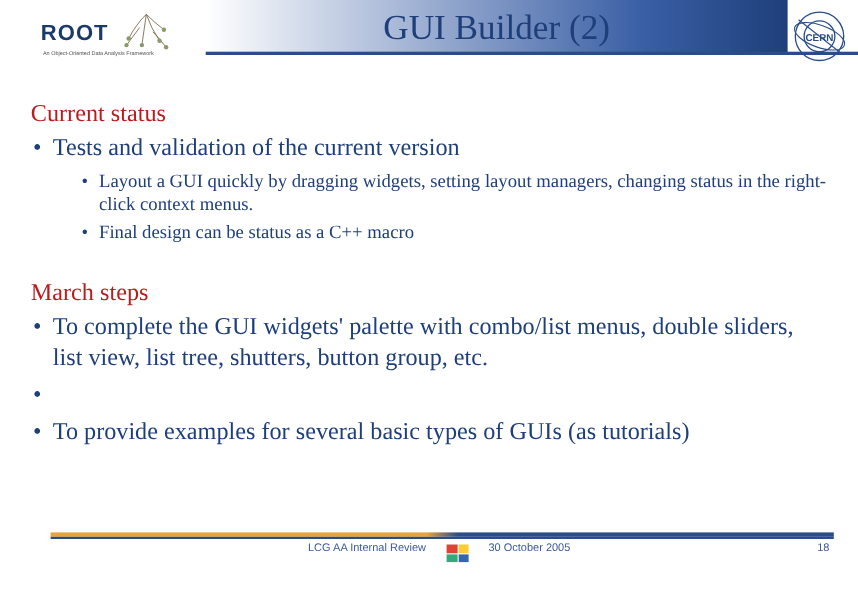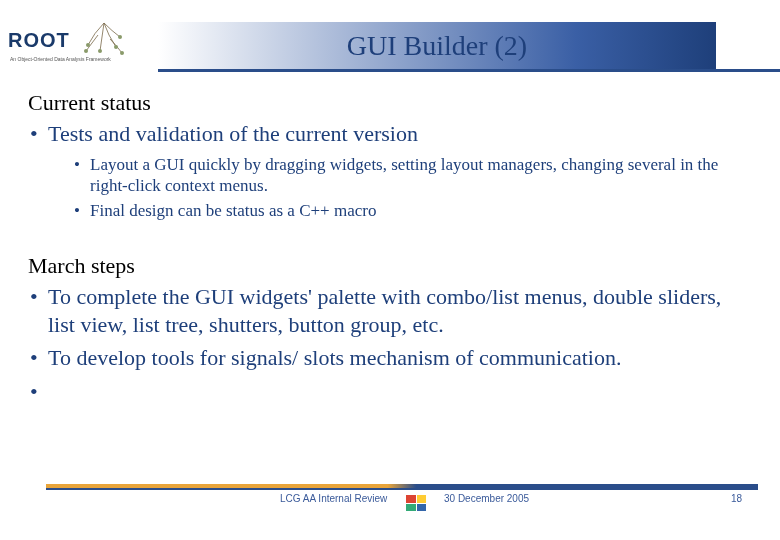--- a/index.html
+++ b/index.html
@@ -6,23 +6,24 @@
   body {
     width: 780px;
     height: 540px;
     background: #ffffff;
     font-family: Georgia, 'Times New Roman', serif;
     position: relative;
     overflow: hidden;
   }
   .header {
     display: flex;
-    align-items: flex-end;
+    align-items: flex-start;
     height: 70px;
     position: relative;
+    padding-left: 29px;
   }
   .root-logo {
     width: 150px;
     height: 60px;
     margin-left: 8px;
     display: flex;
     align-items: center;
     position: relative;
   }
   .root-text {
@@ -50,21 +51,21 @@
     flex: 1;
     height: 48px;
     background: linear-gradient(to right, #ffffff 0%, #3a5fa5 75%, #1e3f7a 100%);
     display: flex;
     align-items: center;
     justify-content: center;
     position: relative;
     margin-right: 64px;
   }
   .title {
-    font-size: 28px;
+    font-size: 32px;
     color: #1e3f7a;
     font-family: Georgia, serif;
   }
   .title-underline {
     position: absolute;
     bottom: -2px;
     left: 0;
     right: -64px;
     height: 3px;
     background: #2a4d8a;
@@ -76,21 +77,21 @@
     width: 54px;
     height: 54px;
   }
   .content {
     padding: 20px 28px 10px 28px;
     color: #1e3f7a;
   }
   .section-head {
     font-size: 22px;
     margin-bottom: 4px;
-    color: #000000;
+    color: #b91c1c;
   }
   .bullet-l1 {
     font-size: 22px;
     margin-left: 2px;
     margin-bottom: 6px;
     display: flex;
     align-items: flex-start;
     line-height: 1.25;
   }
   .bullet-l1 .dot {
@@ -165,21 +166,21 @@
   .footer-icon div:nth-child(1){background:#d43;}
   .footer-icon div:nth-child(2){background:#fc3;}
   .footer-icon div:nth-child(3){background:#3a7;}
   .footer-icon div:nth-child(4){background:#36a;}
   .footer-date {
     position: absolute;
     left: 420px;
   }
   .footer-page {
     position: absolute;
-    right: 38px;
+    right: 26px;
   }
 </style>
 </head>
 <body>
 
 <div class="header">
   <div class="root-logo">
     <div>
       <div class="root-text">ROOT</div>
       <div class="root-sub">An Object-Oriented Data Analysis Framework</div>
@@ -193,59 +194,68 @@
         <circle cx="46" cy="22" r="2" fill="#8a9a6a"></circle>
         <circle cx="12" cy="36" r="2" fill="#8a9a6a"></circle>
         <circle cx="48" cy="38" r="2" fill="#8a9a6a"></circle>
       </svg>
     </div>
   </div>
   <div class="title-bar">
     <div class="title">GUI Builder (2)</div>
     <div class="title-underline"></div>
   </div>
+  <div class="cern-logo">
+    <svg viewBox="0 0 54 54" width="54" height="54">
+      <circle cx="27" cy="27" r="22" fill="none" stroke="#2a4d8a" stroke-width="1.2"></circle>
+      <circle cx="27" cy="27" r="14" fill="none" stroke="#2a4d8a" stroke-width="1.2"></circle>
+      <ellipse cx="27" cy="27" rx="24" ry="10" fill="none" stroke="#2a4d8a" stroke-width="1" transform="rotate(20 27 27)"></ellipse>
+      <line x1="8" y1="12" x2="46" y2="42" stroke="#2a4d8a" stroke-width="1"></line>
+      <text x="27" y="31" text-anchor="middle" font-family="Arial" font-size="9" fill="#2a4d8a" font-weight="bold">CERN</text>
+    </svg>
+  </div>
 </div>
 
 <div class="content">
   <div class="section-head">Current status</div>
   <div class="bullet-l1">
     <span class="dot">•</span>
     <span>Tests and validation of the current version</span>
   </div>
   <div class="bullet-l2">
     <span class="dot">•</span>
-    <span>Layout a GUI quickly by dragging widgets, setting layout managers, changing several in the right-click context menus.</span>
+    <span>Layout a GUI quickly by dragging widgets, setting layout managers, changing status in the right-click context menus.</span>
   </div>
   <div class="bullet-l2">
     <span class="dot">•</span>
     <span>Final design can be status as a C++ macro</span>
   </div>
 
   <div class="spacer"></div>
 
   <div class="section-head">March steps</div>
   <div class="bullet-l1">
     <span class="dot">•</span>
     <span>To complete the GUI widgets' palette with combo/list menus, double sliders, list view, list tree, shutters, button group, etc.</span>
   </div>
   <div class="bullet-l1">
     <span class="dot">•</span>
-    <span>To develop tools for signals/ slots mechanism of communication.</span>
-  </div>
-  <div class="bullet-l1">
-    <span class="dot">•</span>
+  </div>
+  <div class="bullet-l1">
+    <span class="dot">•</span>
+    <span>To provide examples for several basic types of GUIs (as tutorials)</span>
   </div>
 </div>
 
 <div class="footer">
   <div class="footer-line"></div>
   <div class="footer-content">
     <span class="footer-left">LCG AA Internal Review</span>
     <div class="footer-icon">
       <div></div>
         <div></div>
         <div></div>
         <div></div>
     </div>
-    <span class="footer-date">30 December 2005</span>
+    <span class="footer-date">30 October 2005</span>
     <span class="footer-page">18</span>
   </div>
 </div>
 
 </body></html>

